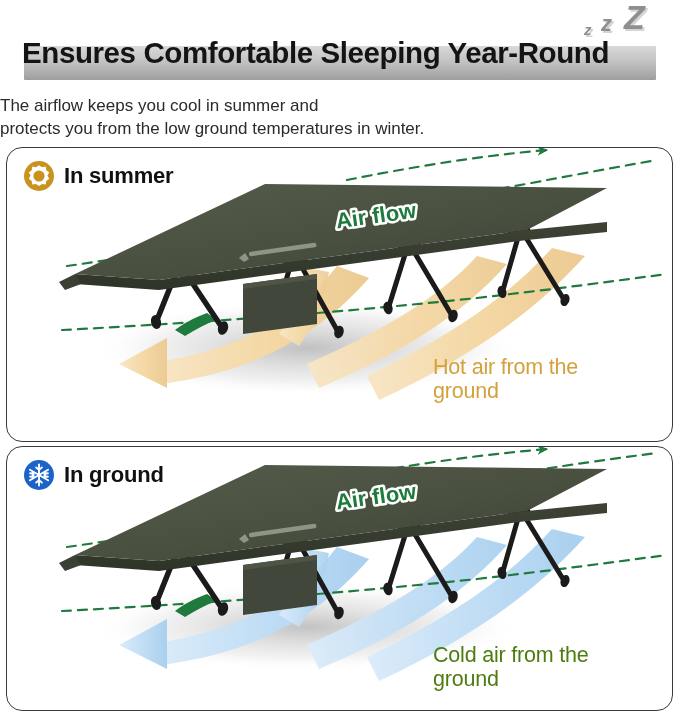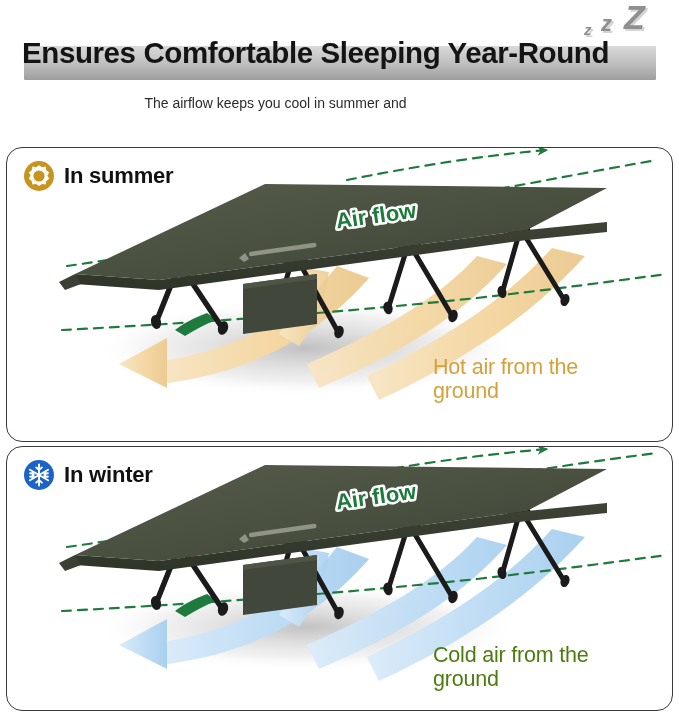--- a/index.html
+++ b/index.html
@@ -37,21 +37,21 @@
   }
   .title-text{
     position:absolute;left:22px;top:0px;width:640px;
     font-size:29.5px;font-weight:bold;letter-spacing:-0.4px;
     color:#141414;white-space:nowrap;
   }
 
   
   .subtitle{
     position:absolute;left:0;top:94px;width:551px;
-    text-align:center;font-size:14px;line-height:1.38;color:#2b2b2b;
+    text-align:left;font-size:17px;line-height:1.38;color:#2b2b2b;
   }
   .subtitle div{white-space:nowrap;}
 
   
   .panel{
     position:absolute;left:6px;width:665px;
     border:1.6px solid #3a3a3a;border-radius:16px;
     background:#ffffff;overflow:hidden;
   }
   #panel-summer{top:147px;height:293px;}
@@ -83,20 +83,21 @@
     <span class="z3">Z</span>
   </div>
 
   <div class="title-wrap">
     <div class="title-bar"></div>
     <div class="title-text">Ensures Comfortable Sleeping Year-Round</div>
   </div>
 
   <div class="subtitle">
     <div>The airflow keeps you cool in summer and</div>
+    <div>protects you from the low ground temperatures in winter.</div>
   </div>
 
   <div class="panel" id="panel-summer">
 
     <div class="scene">
       <svg viewBox="0 0 665 293" preserveAspectRatio="none">
         <defs>
           <linearGradient id="warmA" x1="0" y1="0" x2="1" y2="0">
             <stop offset="0%" stop-color="#f7e6c6"></stop>
               <stop offset="55%" stop-color="#f4d7a3"></stop>
@@ -330,20 +331,20 @@
             <path d="M6.9 10.7 L25.1 21.3"></path>
             <path d="M6.9 21.3 L25.1 10.7"></path>
           <path d="M13.1 8.4 L16 11 L18.9 8.4"></path>
           <path d="M13.1 23.6 L16 21 L18.9 23.6"></path>
           <path d="M7.1 14.3 L10.6 14.9 L9.5 18.3"></path>
           <path d="M24.9 17.7 L21.4 17.1 L22.5 13.7"></path>
           <path d="M9.5 13.7 L10.6 17.1 L7.1 17.7"></path>
           <path d="M22.5 18.3 L21.4 14.9 L24.9 14.3"></path>
         </g>
       </svg>
-      <span class="label">In winter</span>
+      <span class="label">In ground</span>
     </div>
   </div>
 
   <div class="callout" id="cold-caption">Cold air from the
 ground</div>
 
 </div>
 
 </body></html>

